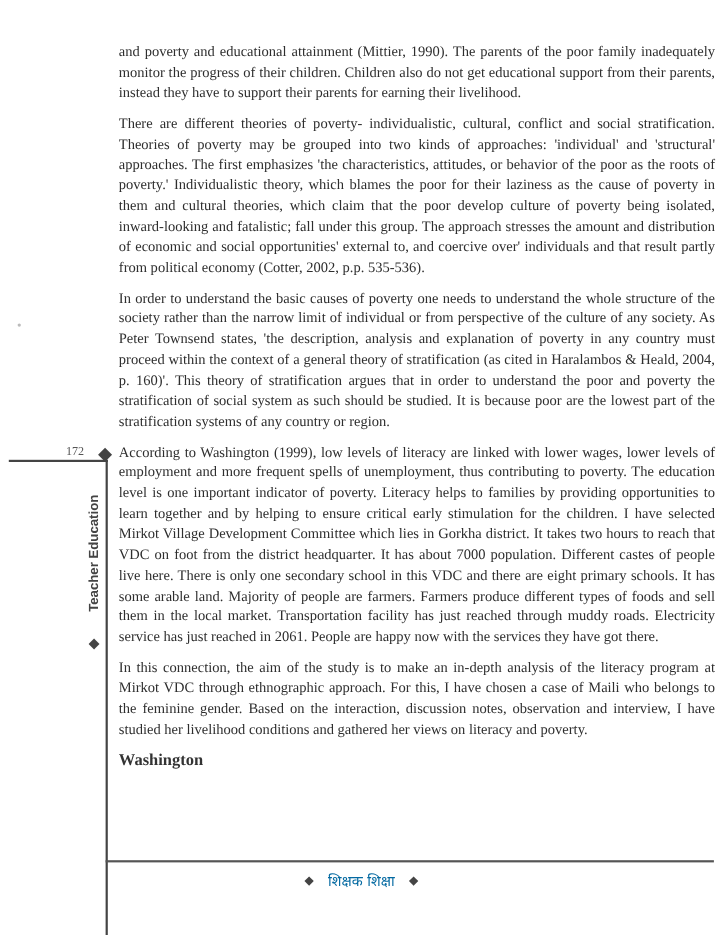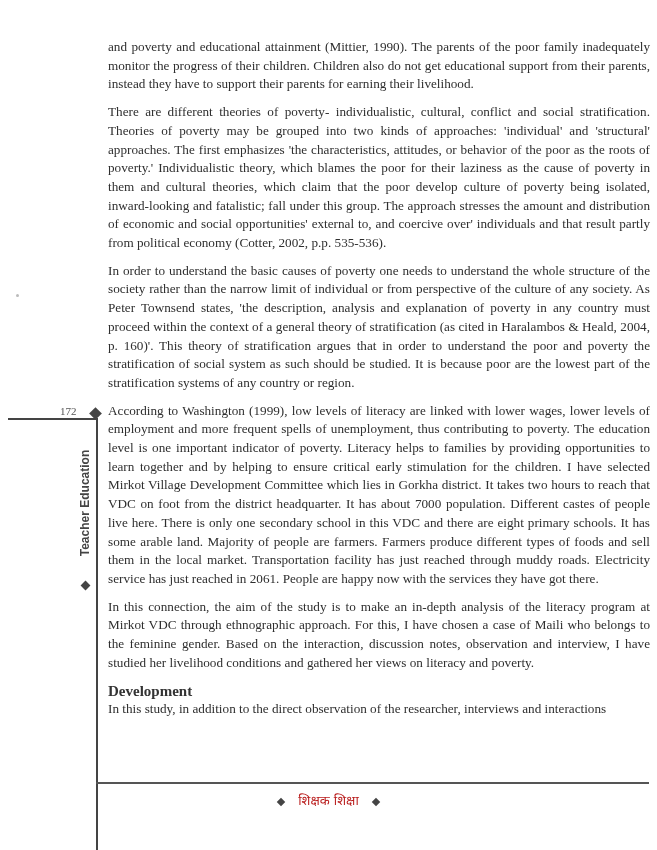--- a/index.html
+++ b/index.html
@@ -34,21 +34,21 @@
     }
     .content {
       position: absolute; left: 108px; top: 38px; width: 542px;
       font-size: 13.2px; line-height: 18.7px; text-align: justify; font-family: Liberation Serif, serif;
     }
     .content p { margin: 0 0 9px 0; }
     .content h2 { margin: 0; font-size: 15px; line-height: 18px; font-weight: bold; color: #333; }
     .content .last-line { margin: 0; }
     .footer {
       position: absolute; left: 0; top: 791px; width: 657px; text-align: center;
-      font-size: 13px; color: #b91c1c; font-family: "DejaVu Sans", sans-serif;
+      font-size: 13px; color: #0369a1; font-family: "DejaVu Sans", sans-serif;
     }
     .footer .d { display: inline-block; width: 6px; height: 6px; background: #444; transform: rotate(45deg); margin: 0 10px; vertical-align: middle; }
     .speck { position: absolute; left: 16px; top: 294px; width: 3px; height: 3px; background: #bbb; border-radius: 50%; }
   </style>
 </head>
 <body>
 
 <div class="page">
   <div class="speck"></div>
 
@@ -60,22 +60,21 @@
     <span>Teacher Education</span>
   </div>
   <div class="side-diamond"></div>
 
   <div class="content">
     <p>and poverty and educational attainment (Mittier, 1990). The parents of the poor family inadequately monitor the progress of their children. Children also do not get educational support from their parents, instead they have to support their parents for earning their livelihood.</p>
     <p>There are different theories of poverty- individualistic, cultural, conflict and social stratification. Theories of poverty may be grouped into two kinds of approaches: 'individual' and 'structural' approaches. The first emphasizes 'the characteristics, attitudes, or behavior of the poor as the roots of poverty.' Individualistic theory, which blames the poor for their laziness as the cause of poverty in them and cultural theories, which claim that the poor develop culture of poverty being isolated, inward-looking and fatalistic; fall under this group. The approach stresses the amount and distribution of economic and social opportunities' external to, and coercive over' individuals and that result partly from political economy (Cotter, 2002, p.p. 535-536).</p>
     <p>In order to understand the basic causes of poverty one needs to understand the whole structure of the society rather than the narrow limit of individual or from perspective of the culture of any society. As Peter Townsend states, 'the description, analysis and explanation of poverty in any country must proceed within the context of a general theory of stratification (as cited in Haralambos &amp; Heald, 2004, p. 160)'. This theory of stratification argues that in order to understand the poor and poverty the stratification of social system as such should be studied. It is because poor are the lowest part of the stratification systems of any country or region.</p>
     <p>According to Washington (1999), low levels of literacy are linked with lower wages, lower levels of employment and more frequent spells of unemployment, thus contributing to poverty. The education level is one important indicator of poverty. Literacy helps to families by providing opportunities to learn together and by helping to ensure critical early stimulation for the children. I have selected Mirkot Village Development Committee which lies in Gorkha district. It takes two hours to reach that VDC on foot from the district headquarter. It has about 7000 population. Different castes of people live here. There is only one secondary school in this VDC and there are eight primary schools. It has some arable land. Majority of people are farmers. Farmers produce different types of foods and sell them in the local market. Transportation facility has just reached through muddy roads. Electricity service has just reached in 2061. People are happy now with the services they have got there.</p>
     <p>In this connection, the aim of the study is to make an in-depth analysis of the literacy program at Mirkot VDC through ethnographic approach. For this, I have chosen a case of Maili who belongs to the feminine gender. Based on the interaction, discussion notes, observation and interview, I have studied her livelihood conditions and gathered her views on literacy and poverty.</p>
-    <h2>Development</h2>
-    <p class="last-line">In this study, in addition to the direct observation of the researcher, interviews and interactions</p>
+    <h2>Washington</h2>
   </div>
 
   <div class="hrule-bottom"></div>
   <div class="footer">
     <span class="d"></span>
     <span>शिक्षक शिक्षा</span>
     <span class="d"></span>
   </div>
 </div>
 

